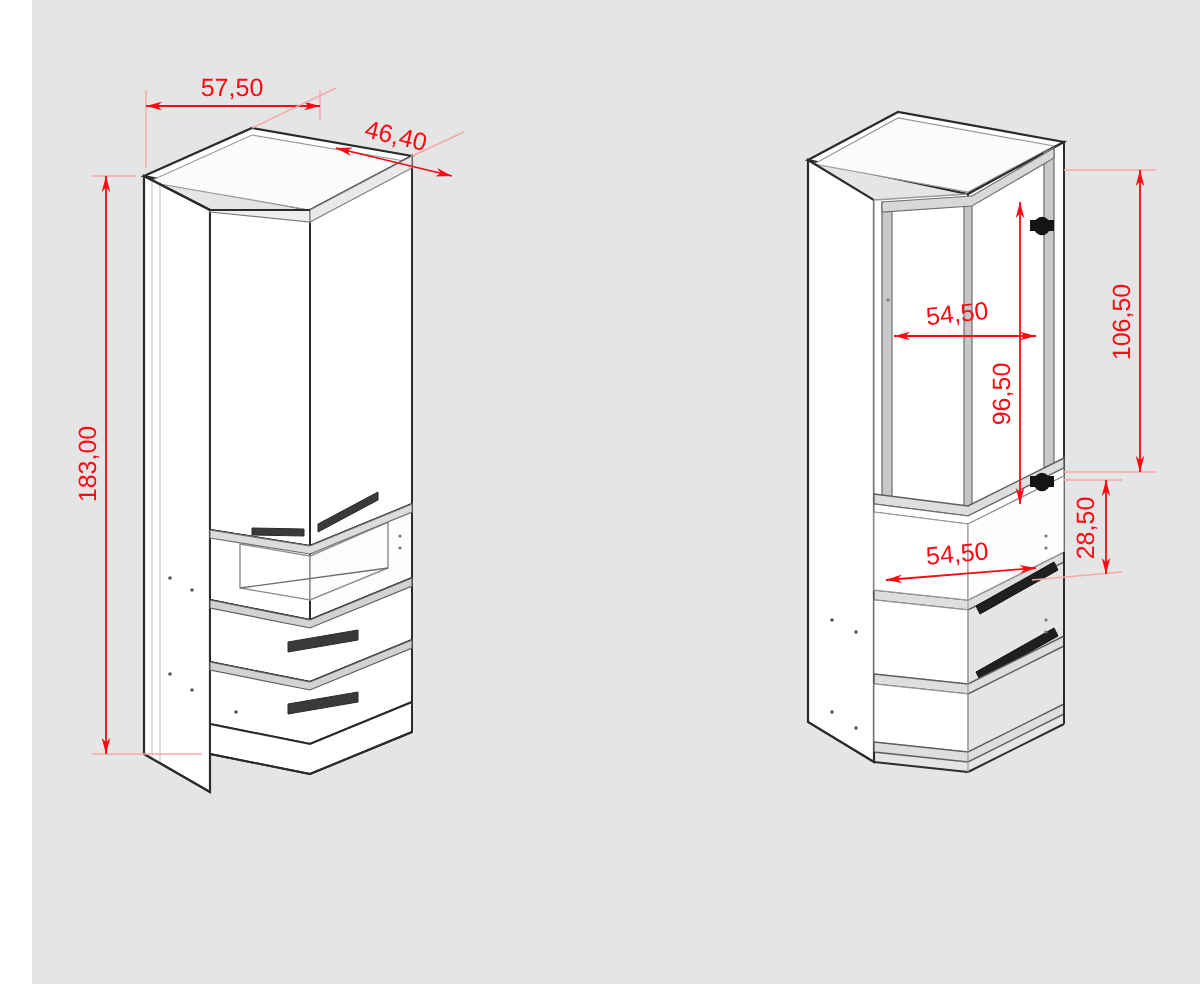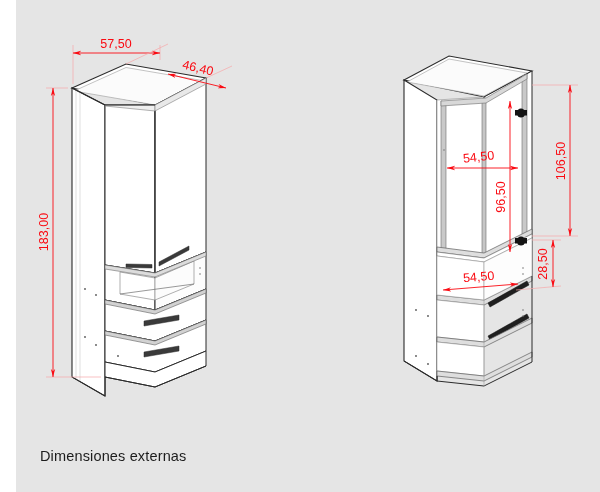--- a/index.html
+++ b/index.html
@@ -142,21 +142,20 @@
       </g>
 
       <g>
         <line x1="52" y1="88" x2="30" y2="88" stroke="#f7a7a9" stroke-width="0.7"></line>
         <line x1="85" y1="377" x2="30" y2="377" stroke="#f7a7a9" stroke-width="0.7"></line>
         <line x1="37" y1="88" x2="37" y2="377" stroke="#fa0a12" stroke-width="0.9" marker-start="url(#arrR)" marker-end="url(#arrL)"></line>
         <text x="32" y="232" text-anchor="middle" fill="#fa0a12" font-family="Liberation Sans, sans-serif" font-size="12.5" transform="rotate(-90 32 232)">183,00</text>
       </g>
     </svg>
 
-    <div class="caption caption-external">Dimensiones externas</div>
   </div>
 
   <div class="view view-internal">
     <svg class="drawing-svg" viewBox="0 0 300 440">
       <defs>
         <marker id="arrL2" markerWidth="9" markerHeight="7" refX="9" refY="3.5" orient="auto">
           <polygon points="9,3.5 0,1.1 2.6,3.5 0,5.9" fill="#fa0a12"></polygon>
         </marker>
         <marker id="arrR2" markerWidth="9" markerHeight="7" refX="0" refY="3.5" orient="auto">
           <polygon points="0,3.5 9,1.1 6.4,3.5 9,5.9" fill="#fa0a12"></polygon>

